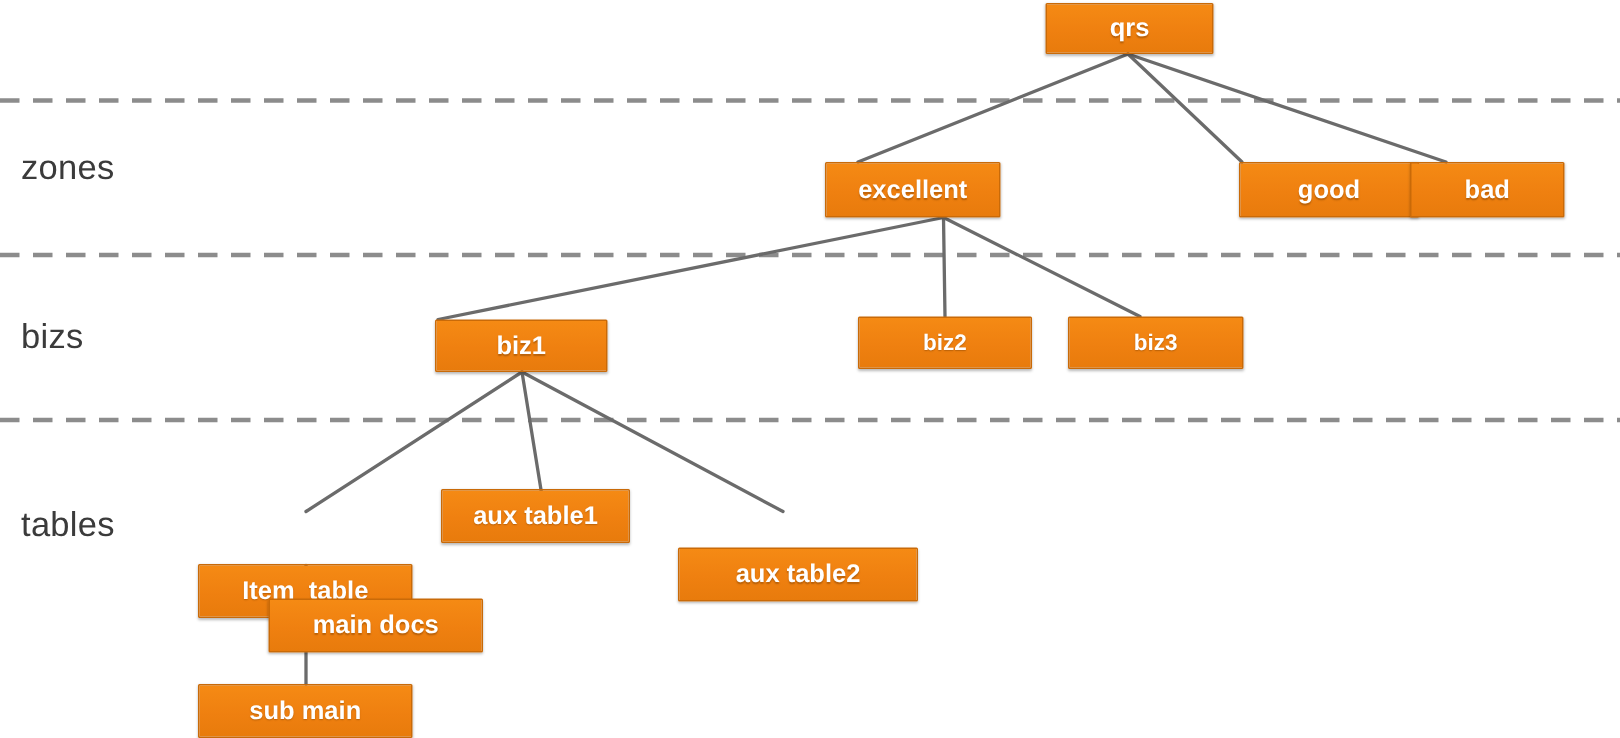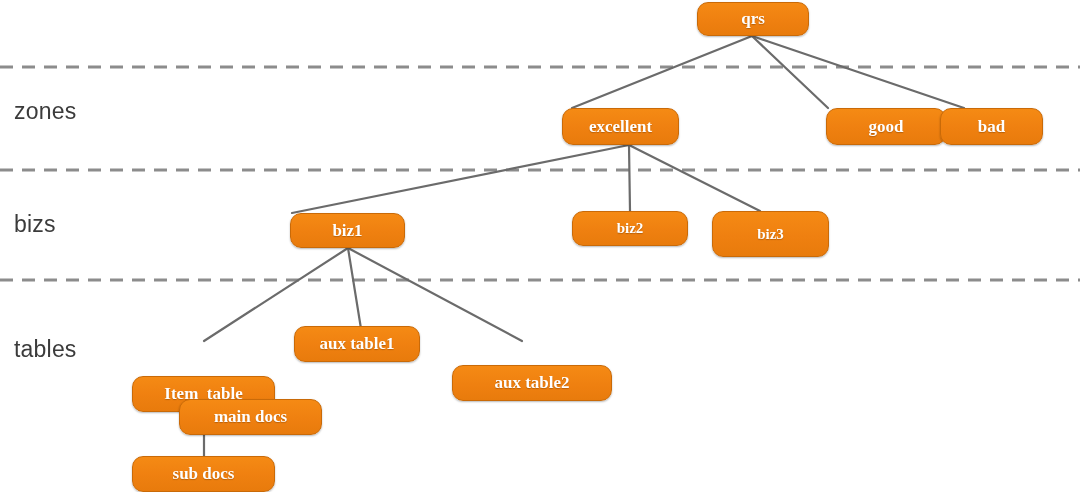--- a/index.html
+++ b/index.html
@@ -29,25 +29,25 @@
     color: #3b3b3b;
     font-family: "Liberation Sans", sans-serif;
     white-space: nowrap;
     letter-spacing: 0.2px;
   }
   .node {
     position: absolute;
     box-sizing: border-box;
     background: linear-gradient(180deg, #f58a14 0%, #ef8010 55%, #e87b0c 100%);
     border: 1px solid #c96a08;
-    border-radius: 11px;
+    border-radius: 1px;
     color: #ffffff;
     font-weight: bold;
     font-size: 15px;
-    font-family: Liberation Serif, serif;
+    font-family: Liberation Sans, sans-serif;
     display: flex;
     align-items: center;
     justify-content: center;
     text-shadow: 0 1px 1px rgba(120,60,0,0.45);
     box-shadow: 0 1px 2px rgba(0,0,0,0.28);
     white-space: nowrap;
     overflow: hidden;
   }
   .node.big {
     font-size: 17px;
@@ -79,26 +79,26 @@
       </g>
   </svg>
 
   <div id="label-layer">
       <div class="row-label" style="left: 14px; top: 98px;">zones</div>
       <div class="row-label" style="left: 14px; top: 211px;">bizs</div>
       <div class="row-label" style="left: 14px; top: 336px;">tables</div>
     </div>
   <div id="node-layer">
       <div class="node big" style="left: 697px; top: 2px; width: 112px; height: 34px;">qrs</div>
-      <div class="node big" style="left: 562px; top: 108px; width: 117px; height: 37px;">excellent</div>
+      <div class="node big" style="left: 550px; top: 108px; width: 117px; height: 37px;">excellent</div>
       <div class="node big" style="left: 826px; top: 108px; width: 120px; height: 37px;">good</div>
       <div class="node big" style="left: 940px; top: 108px; width: 103px; height: 37px;">bad</div>
       <div class="node big" style="left: 290px; top: 213px; width: 115px; height: 35px;">biz1</div>
       <div class="node" style="left: 572px; top: 211px; width: 116px; height: 35px;">biz2</div>
-      <div class="node" style="left: 712px; top: 211px; width: 117px; height: 46px;">biz3</div>
+      <div class="node" style="left: 712px; top: 211px; width: 117px; height: 35px;">biz3</div>
       <div class="node big" style="left: 132px; top: 341px; width: 143px; height: 36px; margin-top: 35px;">Item_table</div>
       <div class="node big" style="left: 294px; top: 326px; width: 126px; height: 36px;">aux table1</div>
       <div class="node big" style="left: 452px; top: 341px; width: 160px; height: 36px; margin-top: 24px;">aux table2</div>
       <div class="node big" style="left: 132px; top: 399px; width: 143px; height: 36px; margin-left: 47px;">main docs</div>
-      <div class="node big" style="left: 132px; top: 456px; width: 143px; height: 36px;">sub docs</div>
+      <div class="node big" style="left: 132px; top: 456px; width: 143px; height: 36px;">sub main</div>
     </div>
 
 </div>
 
 </body></html>

